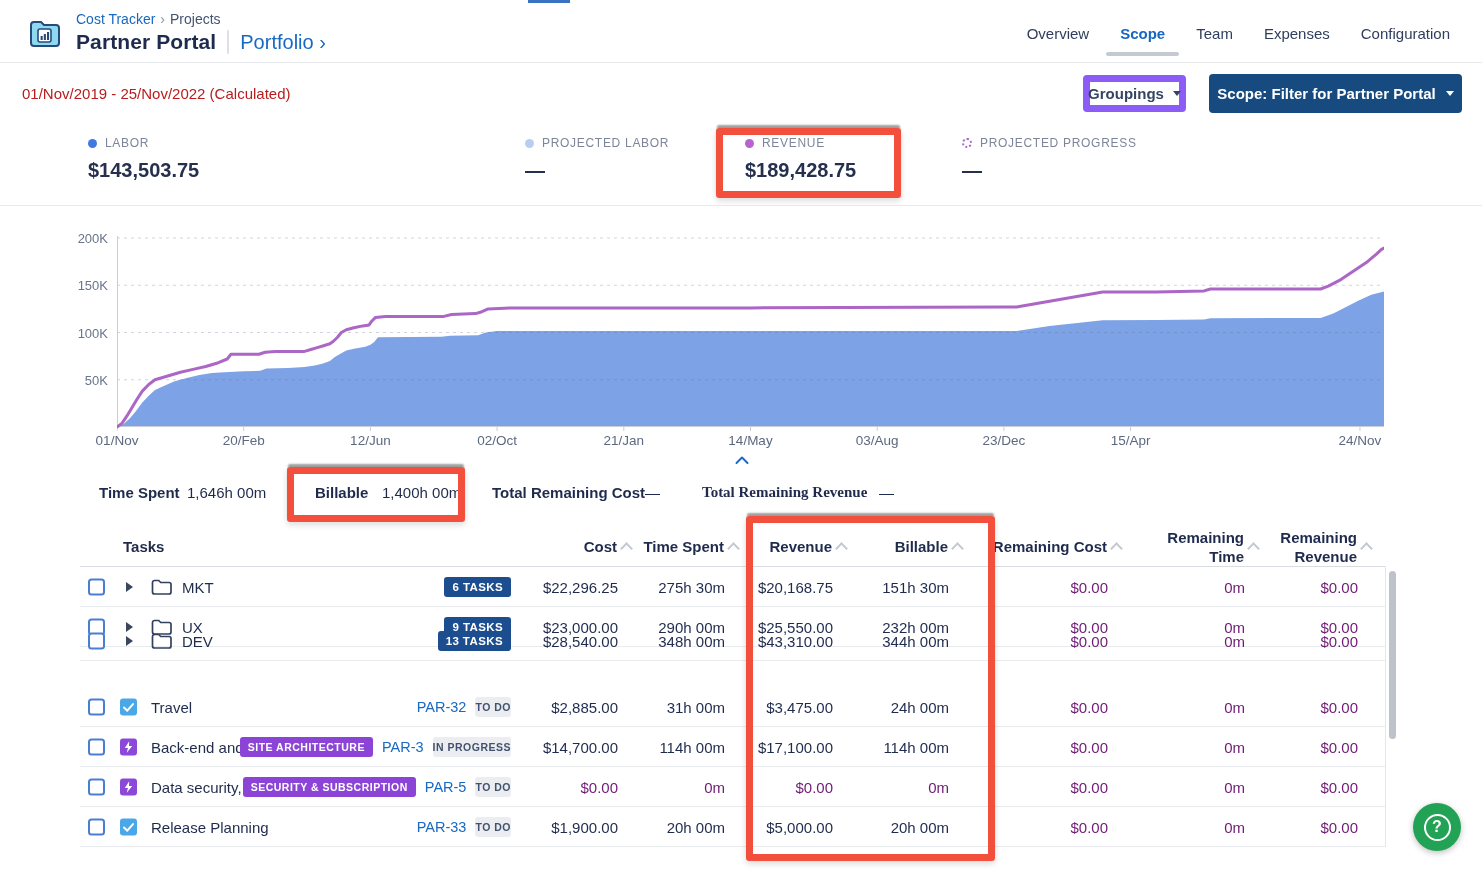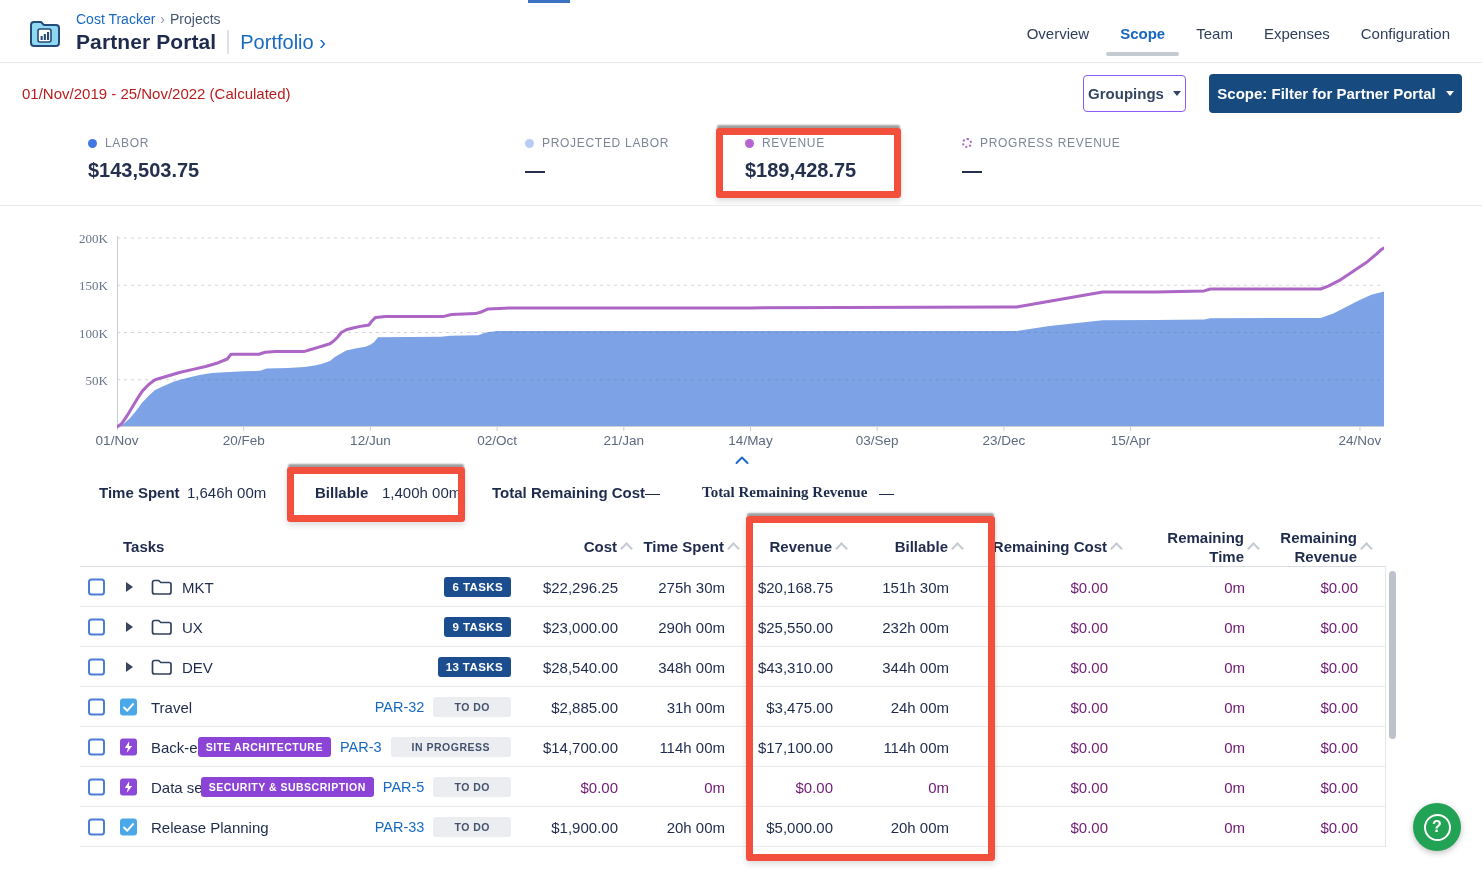--- a/index.html
+++ b/index.html
@@ -17,39 +17,39 @@
   .title{font-size:21px;font-weight:700;color:#1f2b4d;letter-spacing:.1px;}
   .vdiv{width:2px;height:24px;background:#dde0e6;border-radius:1px;}
   .portfolio{font-size:20px;color:#1769c2;cursor:pointer;}
   #tabs{position:absolute;right:32px;top:25px;display:flex;gap:31px;font-size:15px;}
   .tab{color:#2f3e5c;cursor:pointer;position:relative;padding-bottom:14px;}
   .tab.active{color:#1766c2;font-weight:700;}
   .tab.active::after{content:"";position:absolute;left:-14px;right:-14px;bottom:0;height:4px;background:#c4cad2;border-radius:2px;}
   
   .daterange{position:absolute;left:22px;top:85px;font-size:15px;color:#b91c1c;}
   .btn-groupings{position:absolute;left:1083px;top:75px;width:103px;height:37px;background:#fff;
-     border:1px solid #8b5cf6;border-radius:4px;display:flex;align-items:center;justify-content:center;
+     border:7px solid #8b5cf6;border-radius:4px;display:flex;align-items:center;justify-content:center;
      gap:9px;font-size:15px;font-weight:600;color:#344563;cursor:pointer;box-sizing:border-box;}
   .btn-scope{position:absolute;left:1209px;top:74px;width:253px;height:39px;background:#174a7f;
      border:none;border-radius:4px;display:flex;align-items:center;justify-content:center;gap:10px;
      font-size:15px;font-weight:700;color:#fff;cursor:pointer;}
   .caret-dn{width:0;height:0;border-left:4.5px solid transparent;border-right:4.5px solid transparent;border-top:5px solid #344563;}
   .caret-dn.white{border-top-color:#fff;}
   
   .sumitem{position:absolute;top:136px;cursor:pointer;}
   .sumhead{display:flex;align-items:center;gap:8px;height:14px;}
   .dot{width:9px;height:9px;border-radius:50%;display:inline-block;}
   .dotring{width:10px;height:10px;border-radius:50%;display:inline-block;border:2px dotted #a763c9;box-sizing:border-box;}
   .sumlabel{font-size:12px;letter-spacing:.7px;color:#7d8698;}
   .sumvalue{margin-top:9px;font-size:20px;font-weight:600;color:#25304e;}
   
   .anno{position:absolute;border:7px solid #f2503c;border-radius:3px;pointer-events:none;
      box-shadow:0 -4px 2px -1px rgba(45,45,45,.45),0 3px 6px rgba(0,0,0,.14);}
   
-  .ylab{position:absolute;left:58px;width:50px;text-align:right;font-size:13px;color:#69758c;font-family:Liberation Serif, serif;}
+  .ylab{position:absolute;left:58px;width:50px;text-align:right;font-size:13px;color:#69758c;}
   .xlab{position:absolute;top:433px;font-size:13.5px;color:#5c6980;transform:translateX(-50%);white-space:nowrap;}
   #chart-svg{position:absolute;left:117px;top:230px;}
   .collapse{position:absolute;left:729px;top:452px;width:26px;height:16px;display:flex;align-items:center;justify-content:center;cursor:pointer;}
   
   .statlabel{position:absolute;top:484px;font-size:15px;font-weight:700;color:#1f2b4d;white-space:nowrap;}
   .statvalue{position:absolute;top:484px;font-size:15px;color:#1f2b4d;white-space:nowrap;}
   
   .th{position:absolute;font-size:15px;font-weight:700;color:#1f2b4d;white-space:nowrap;}
   .th.sort{display:flex;align-items:center;gap:5px;cursor:pointer;}
   .th .txt2{width:84px;text-align:right;white-space:normal;line-height:19px;}
@@ -63,21 +63,21 @@
      border-left:7px solid #3a465f;border-top:5px solid transparent;border-bottom:5px solid transparent;cursor:pointer;}
   .folder{position:absolute;left:71px;top:50%;transform:translateY(-50%);line-height:0;}
   .gname{position:absolute;left:102px;top:50%;transform:translateY(-50%);font-size:15px;font-weight:500;}
   .ticon{position:absolute;left:40px;top:50%;transform:translateY(-50%);width:17px;height:17px;border-radius:3px;line-height:0;}
   .ticon.task{background:#4ba8e8;}
   .ticon.epic{background:#8c49d9;}
   .tname{position:absolute;left:71px;top:50%;transform:translateY(-50%);font-size:15px;}
   .meta{position:absolute;right:874px;top:50%;transform:translateY(-50%);display:flex;align-items:center;gap:9px;white-space:nowrap;}
   .badge{background:#1b4d8f;color:#fff;font-size:11.5px;font-weight:700;letter-spacing:.4px;padding:4px 8px;border-radius:3px;}
   .lzpurple{background:#8c44d6;color:#fff;font-size:10.5px;font-weight:700;letter-spacing:.5px;padding:4px 8px;border-radius:3px;}
-  .lzgray{background:#ebedf0;color:#42526e;font-size:10.5px;font-weight:700;letter-spacing:.5px;padding:4px 21px;border-radius:3px;}
+  .lzgray{background:#ebedf0;color:#42526e;font-size:10.5px;font-weight:700;letter-spacing:.5px;padding:4px 0;border-radius:3px;}
   .key{color:#1769c2;font-size:14.5px;cursor:pointer;}
   .num{position:absolute;top:50%;transform:translateY(-50%);font-size:15px;color:#1f2b4d;white-space:nowrap;}
   .num.muted{color:#701a75;}
   .c-cost{right:767px;} .c-time{right:660px;} .c-rev{right:552px;} .c-bill{right:436px;}
   .c-rcost{right:277px;} .c-rtime{right:140px;} .c-rrev{right:27px;}
   
   .help{position:absolute;left:1413px;top:803px;width:48px;height:48px;border-radius:50%;background:#21a254;
      box-shadow:0 2px 6px rgba(0,0,0,.25);display:flex;align-items:center;justify-content:center;cursor:pointer;}
   .helpring{width:27px;height:27px;border:2.5px solid #fff;border-radius:50%;display:flex;align-items:center;justify-content:center;
      color:#fff;font-size:16px;font-weight:700;box-sizing:border-box;}
@@ -143,21 +143,21 @@
       <div class="sumitem" style="left: 745px;">
         <div class="sumhead">
           <span class="dot" style="background: rgb(183, 99, 208);"></span>
           <span class="sumlabel">REVENUE</span>
         </div>
         <div class="sumvalue">$189,428.75</div>
       </div>
       <div class="sumitem" style="left: 962px;">
         <div class="sumhead">
           <span class="dotring" style="border-color: rgb(167, 99, 201);"></span>
-          <span class="sumlabel">PROGRESS REVENUE</span>
+          <span class="sumlabel">PROJECTED PROGRESS</span>
         </div>
         <div class="sumvalue">—</div>
       </div>
     </div>
   <div class="anno" style="left:716px;top:128px;width:171px;height:56px;"></div>
   <div class="hairline" style="left:0;top:205px;width:1482px;"></div>
 
   <div id="ylabels">
       <div class="ylab" style="top: 231px;">200K</div>
       <div class="ylab" style="top: 278.25px;">150K</div>
@@ -184,21 +184,21 @@
       <line x1="1242.927" x2="1242.927" y1="197" y2="201" stroke="#c9ced6" stroke-width="1"></line>
       <polyline points="0.0,197.0 5.1,193.2 10.1,185.7 15.2,177.2 20.3,168.7 25.3,161.1 31.7,154.5 38.0,149.8 50.7,146.0 63.4,142.2 76.0,139.4 88.7,136.5 101.4,132.7 110.2,129.0 114.0,124.2 141.9,124.2 148.2,122.3 158.4,121.4 187.5,121.4 193.9,119.5 200.2,117.6 206.5,115.7 212.9,113.8 216.7,111.0 220.5,107.2 224.3,102.5 229.3,99.7 236.9,97.8 245.8,95.9 252.1,94.9 254.7,91.2 258.5,87.4 268.6,86.4 326.9,86.4 334.5,84.5 358.6,83.6 364.9,81.7 371.2,78.9 392.8,77.9 633.5,77.9 886.9,77.0 899.6,77.0 932.5,71.3 985.7,61.9 1038.9,61.9 1087.1,60.9 1093.4,59.0 1203.6,59.0 1211.3,56.2 1223.9,49.6 1236.6,41.1 1249.3,32.6 1259.4,24.1 1264.5,19.3 1267.0,18.0" fill="none" stroke="#ab66c6" stroke-width="3" stroke-linejoin="round" stroke-linecap="round"></polyline>
     </svg>
   <div id="xlabels">
       <div class="xlab" style="left: 117px;">01/Nov</div>
       <div class="xlab" style="left: 243.7px;">20/Feb</div>
       <div class="xlab" style="left: 370.4px;">12/Jun</div>
       <div class="xlab" style="left: 497.1px;">02/Oct</div>
       <div class="xlab" style="left: 623.8px;">21/Jan</div>
       <div class="xlab" style="left: 750.5px;">14/May</div>
-      <div class="xlab" style="left: 877.2px;">03/Sep</div>
+      <div class="xlab" style="left: 877.2px;">03/Aug</div>
       <div class="xlab" style="left: 1003.9px;">23/Dec</div>
       <div class="xlab" style="left: 1130.6px;">15/Apr</div>
       <div class="xlab" style="left: 1359.93px;">24/Nov</div>
     </div>
   <div class="collapse">
     <svg width="14" height="9" viewBox="0 0 14 9">
         <polyline points="1.5,7 7,1.5 12.5,7" fill="none" stroke="#1a6bc9" stroke-width="2" stroke-linecap="round" stroke-linejoin="round"></polyline>
       </svg>
   </div>
 
@@ -277,21 +277,21 @@
           <span class="badge">9 TASKS</span>
         </div>
         <span class="num c-cost">$23,000.00</span>
         <span class="num c-time">290h 00m</span>
         <span class="num c-rev">$25,550.00</span>
         <span class="num c-bill">232h 00m</span>
         <span class="num c-rcost muted">$0.00</span>
         <span class="num c-rtime muted">0m</span>
         <span class="num c-rrev muted">$0.00</span>
       </div>
-      <div class="trow" style="top: 647px;">
+      <div class="trow" style="top: 621px;">
         <div class="cb"></div>
         <span class="arrow"></span>
         <span class="folder"><svg width="21" height="17" viewBox="0 0 21 17">
             <path d="M1.5 4 a2 2 0 0 1 2 -2 h4.2 l2 2 h8.3 a2 2 0 0 1 2 2 v7.5 a2 2 0 0 1 -2 2 H3.5 a2 2 0 0 1 -2 -2 z" fill="none" stroke="#33415e" stroke-width="1.7"></path>
           </svg></span>
         <span class="gname">DEV</span>
         <div class="meta">
           <span class="badge">13 TASKS</span>
         </div>
         <span class="num c-cost">$28,540.00</span>

